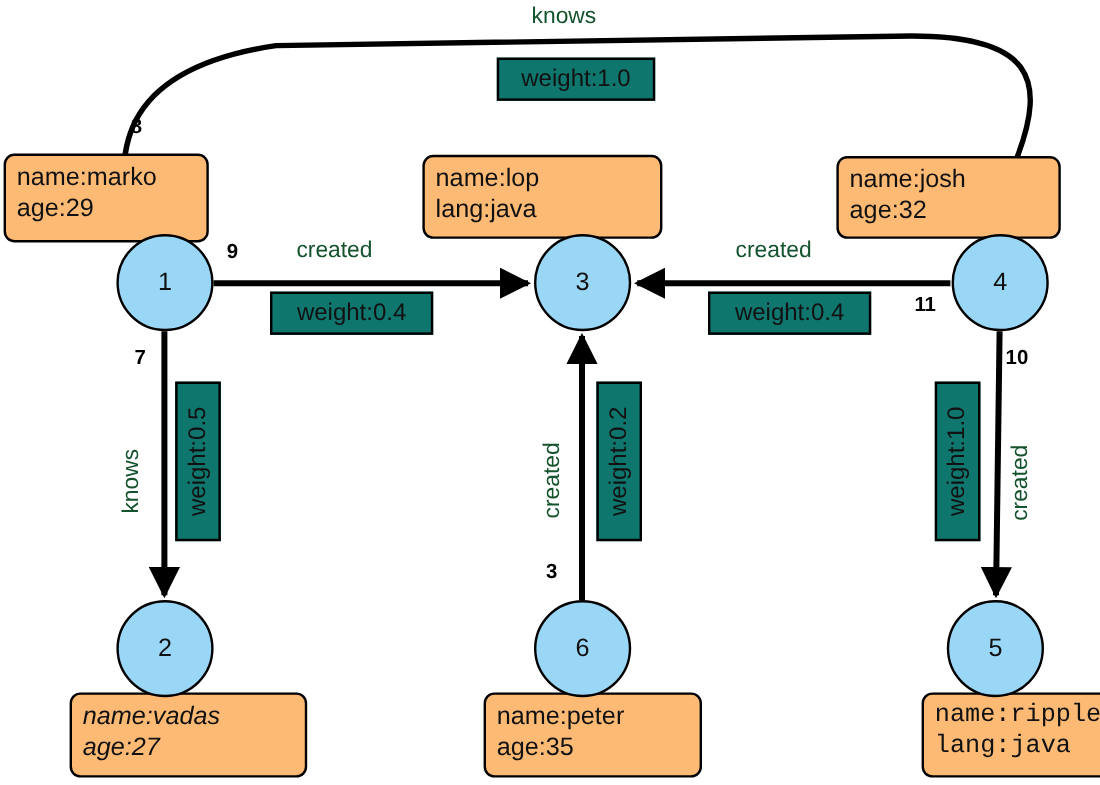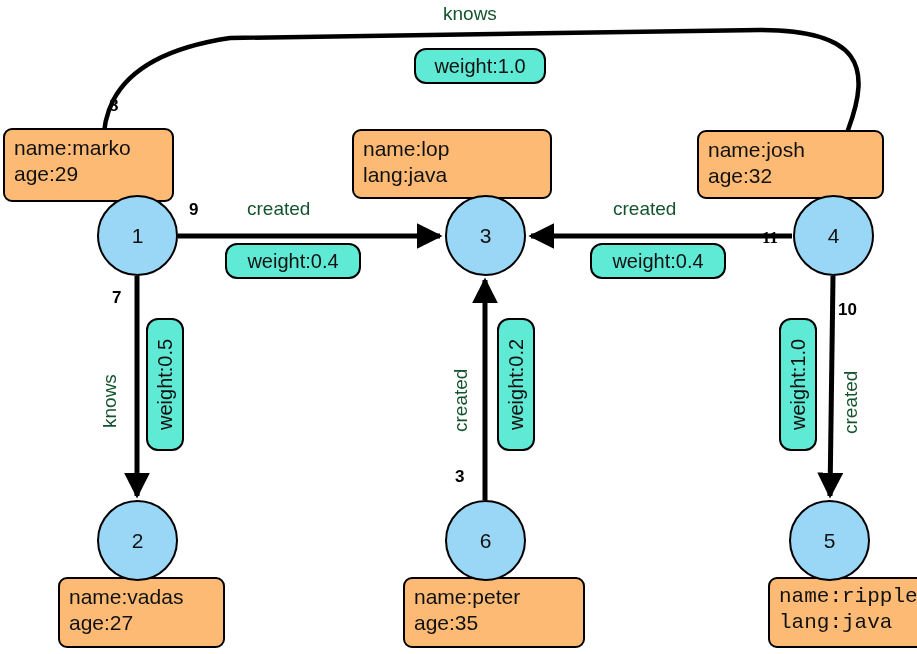--- a/index.html
+++ b/index.html
@@ -14,22 +14,22 @@
           display:flex;align-items:center;justify-content:center;
           font-size:21px;color:#111;box-sizing:border-box;}
 
   
   .propbox{position:absolute;background:#fdba74;border:2.5px solid #000;
            border-radius:9px;box-sizing:border-box;
            padding:5px 9px 6px 9px;font-size:21px;line-height:1.26;
            color:#111;white-space:pre;}
 
   
-  .weightbox{position:absolute;background:#5eead4;border:2.5px solid #000;
-             border-radius:12px;box-sizing:border-box;
+  .weightbox{position:absolute;background:#0f766e;border:2.5px solid #000;
+             border-radius:0;box-sizing:border-box;
              display:flex;align-items:center;justify-content:center;
              font-size:20px;color:#111;white-space:nowrap;}
   .weightbox.vert{writing-mode:vertical-rl;transform:rotate(180deg);}
 
   
   .edgelabel{position:absolute;font-size:19px;font-weight:normal;color:#14532d;
              white-space:nowrap;}
   .edgelabel.vert{writing-mode:vertical-rl;transform:rotate(180deg);
                   transform-origin:center;}
 
@@ -63,21 +63,21 @@
 
   <div class="propbox" style="left:3px;  top:128px; width:171px; height:74px;">name:marko
 age:29</div>
 
   <div class="propbox" style="left:352px; top:129px; width:200px; height:70px;">name:lop
 lang:java</div>
 
   <div class="propbox" style="left:697px; top:130px; width:187px; height:69px;">name:josh
 age:32</div>
 
-  <div class="propbox" style="left:58px;  top:577px; width:167px; height:71px;">name:vadas
+  <div class="propbox" style="left:58px;  top:577px; width:198px; height:71px;font-style:italic;">name:vadas
 age:27</div>
 
   <div class="propbox" style="left:403px; top:577px; width:182px; height:71px;">name:peter
 age:35</div>
 
   <div class="propbox" style="left:768px; top:577px; width:168px; height:71px;font-family:Liberation Mono, monospace;">name:ripple
 lang:java</div>
 
   <div class="vertex" style="left:97px;  top:195px; width:81px; height:81px;">1</div>
 
@@ -94,27 +94,27 @@
   <div class="edgelabel" style="left:443px; top:3px;">knows</div>
   <div class="weightbox" style="left:414px; top:48px; width:132px; height:36px;">weight:1.0</div>
   <div class="edgeid" style="left:109px; top:96px;">8</div>
 
   <div class="edgelabel" style="left:247px; top:198px;">created</div>
   <div class="weightbox" style="left:225px; top:243px; width:136px; height:36px;">weight:0.4</div>
   <div class="edgeid" style="left:189px; top:200px;">9</div>
 
   <div class="edgelabel" style="left:613px; top:198px;">created</div>
   <div class="weightbox" style="left:590px; top:243px; width:136px; height:36px;">weight:0.4</div>
-  <div class="edgeid" style="left:762px; top:228px;font-family:Liberation Serif, serif;">11</div>
+  <div class="edgeid" style="left:762px; top:244px;">11</div>
 
   <div class="edgelabel vert" style="left:99px; top:348px; height:80px;">knows</div>
   <div class="weightbox vert" style="left:146px; top:318px; width:38px; height:133px;">weight:0.5</div>
   <div class="edgeid" style="left:112px; top:288px;">7</div>
 
   <div class="edgelabel vert" style="left:450px; top:342px; height:90px;">created</div>
   <div class="weightbox vert" style="left:497px; top:318px; width:38px; height:133px;">weight:0.2</div>
   <div class="edgeid" style="left:455px; top:467px;">3</div>
 
   <div class="edgelabel vert" style="left:840px; top:340px; height:94px;">created</div>
   <div class="weightbox vert" style="left:779px; top:318px; width:38px; height:133px;">weight:1.0</div>
-  <div class="edgeid" style="left:838px; top:300px;">10</div>
+  <div class="edgeid" style="left:838px; top:288px;">10</div>
 
 </div>
 
 </body></html>

